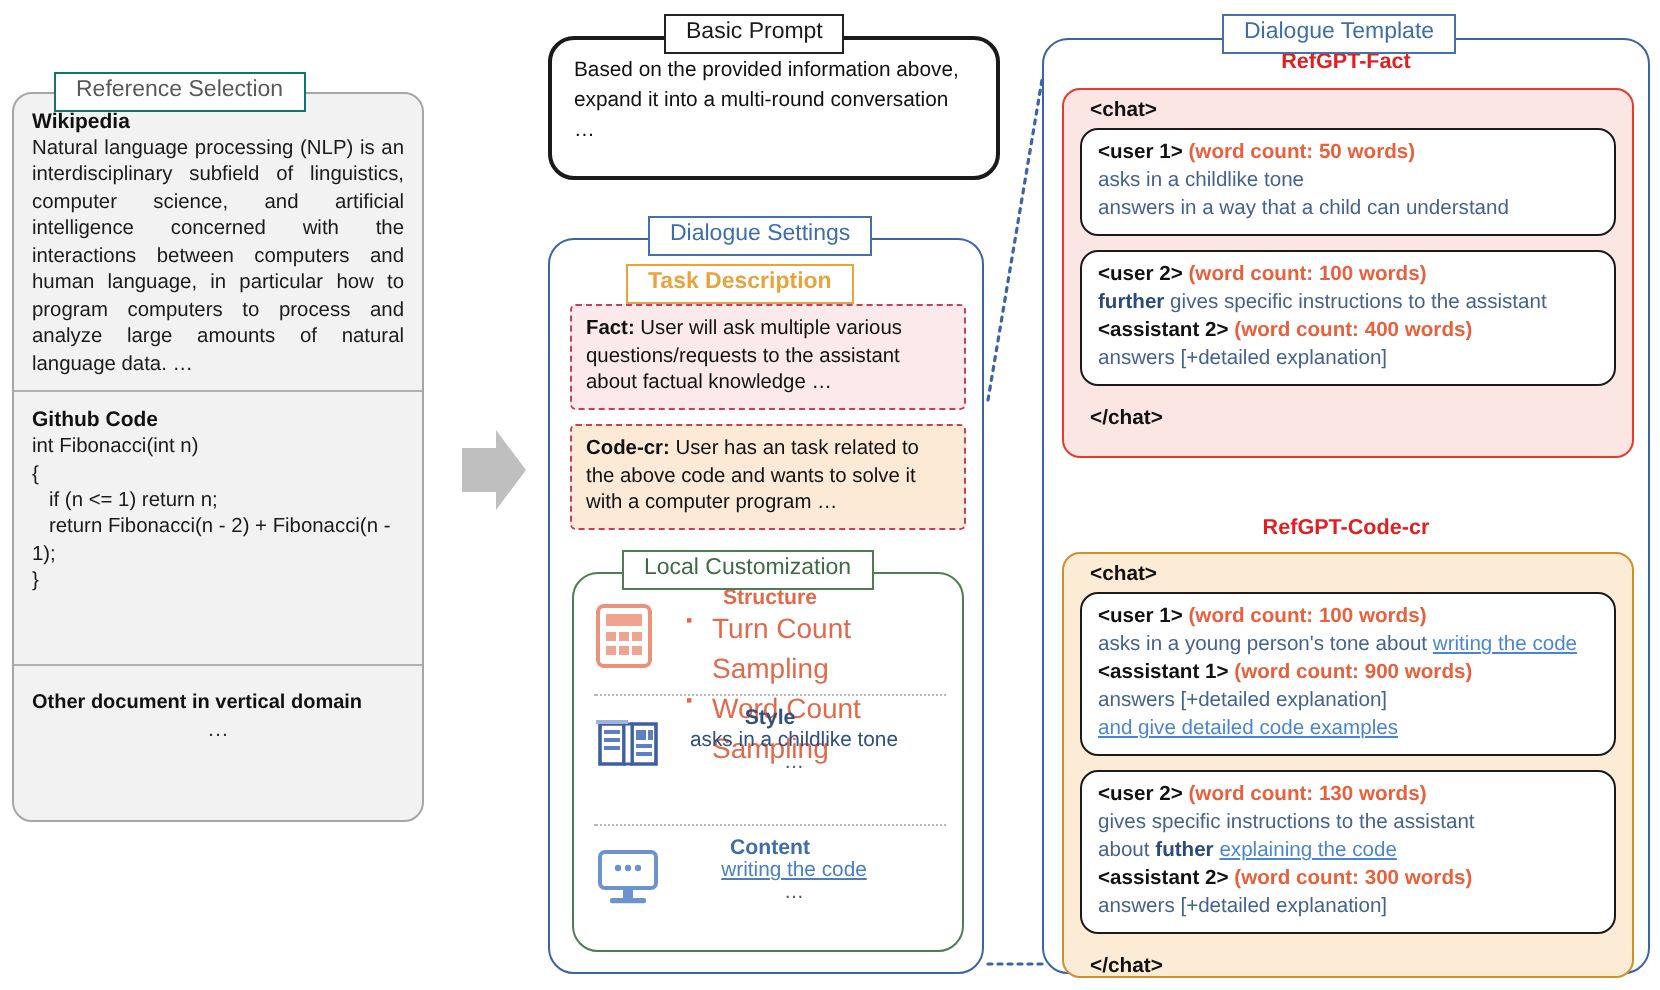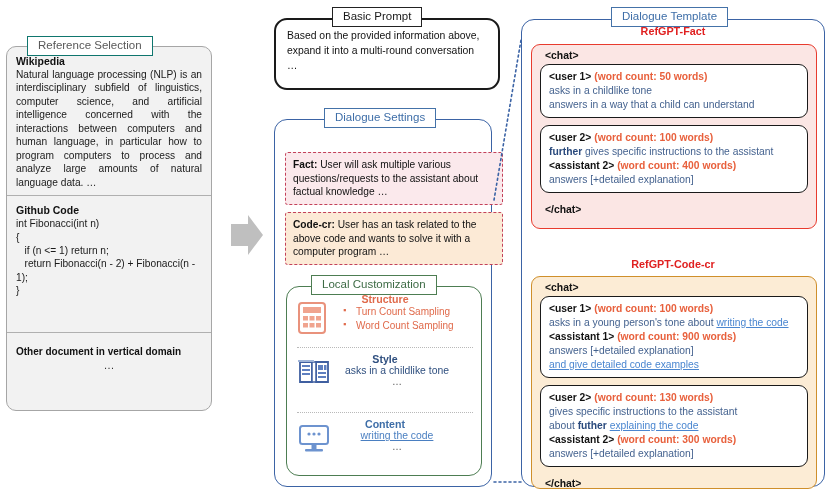--- a/index.html
+++ b/index.html
@@ -55,39 +55,39 @@
     background: #ffffff; border: 2px solid #1a1a1a; border-radius: 13px;
     padding: 9px 11px;
   }
   #basic-prompt .txt { font-size: 10.4px; color: #111; line-height: 1.42; }
 
   #dialogue-settings {
     position: absolute; left: 274px; top: 119px; width: 218px; height: 368px;
     background: #ffffff; border: 1.6px solid #3b63a5; border-radius: 13px;
   }
   .td-box {
-    position: absolute; left: 10px; width: 218px;
+    position: absolute; left: 10px; width: 198px;
     border: 1.4px dashed #c3415a; border-radius: 3px;
     padding: 5px 7px;
     font-size: 10.2px; line-height: 1.33; color: #111;
   }
   #td-fact { top: 32px; background: #fbe9ec; }
   #td-code { top: 92px; background: #fcead6; }
   .td-box b { font-weight: bold; }
 
   #local-custom {
     position: absolute; left: 11px; top: 166px; width: 196px; height: 190px;
     background: #ffffff; border: 1.4px solid #4d7d52; border-radius: 13px;
   }
   .lc-row { position: absolute; left: 0; width: 196px; }
   .lc-icon { position: absolute; left: 10px; top: 8px; width: 42px; }
   .lc-head { text-align: center; font-size: 10.6px; font-weight: bold; }
   .lc-dash { position:absolute; left: 10px; width: 176px; height: 0;
              border-top: 1px dotted #b9b9b9; }
-  .lc-list { margin-left: 56px; font-size: 10px; line-height: 1.42; }
+  .lc-list { margin-left: 56px; font-size: 14px; line-height: 1.42; }
   .lc-list li { list-style: none; position: relative; padding-left: 13px; }
   .lc-list li:before { content:"\25AA"; position:absolute; left:0; top:-1px; font-size:9px;}
   .orange-t { color: #e06a4b; }
   .navy-t { color: #2f4f7f; }
   .blue-t { color: #3e6ea8; }
   .lc-center { text-align:center; font-size: 10.4px; color:#2f4f7f; margin-left: 24px;}
   .lc-link { text-decoration: underline; color:#4a7fc1; }
   .lc-dots { text-align:center; font-size:10px; color:#555; margin-left:24px; }
 
   
@@ -148,20 +148,21 @@
   <div class="chip black" style="left:332px; top:7px;">Basic Prompt</div>
 
   <div id="basic-prompt">
     <div class="txt">Based on the provided information above, expand it into a multi-round conversation …</div>
   </div>
 
   <div class="chip blue" style="left:324px; top:108px;">Dialogue Settings</div>
 
   <div id="dialogue-settings">
 
+    <div class="chip orange" style="left:38px; top:12px; position:absolute;">Task Description</div>
 
     <div class="td-box" id="td-fact">
       <b>Fact:</b><span> User will ask multiple various questions/requests to the assistant about factual knowledge …</span>
     </div>
 
     <div class="td-box" id="td-code">
       <b>Code-cr:</b><span> User has an task related to the above code and wants to solve it with a computer program …</span>
     </div>
 
     <div class="chip green" style="left:36px; top:155px; position:absolute;">Local Customization</div>

